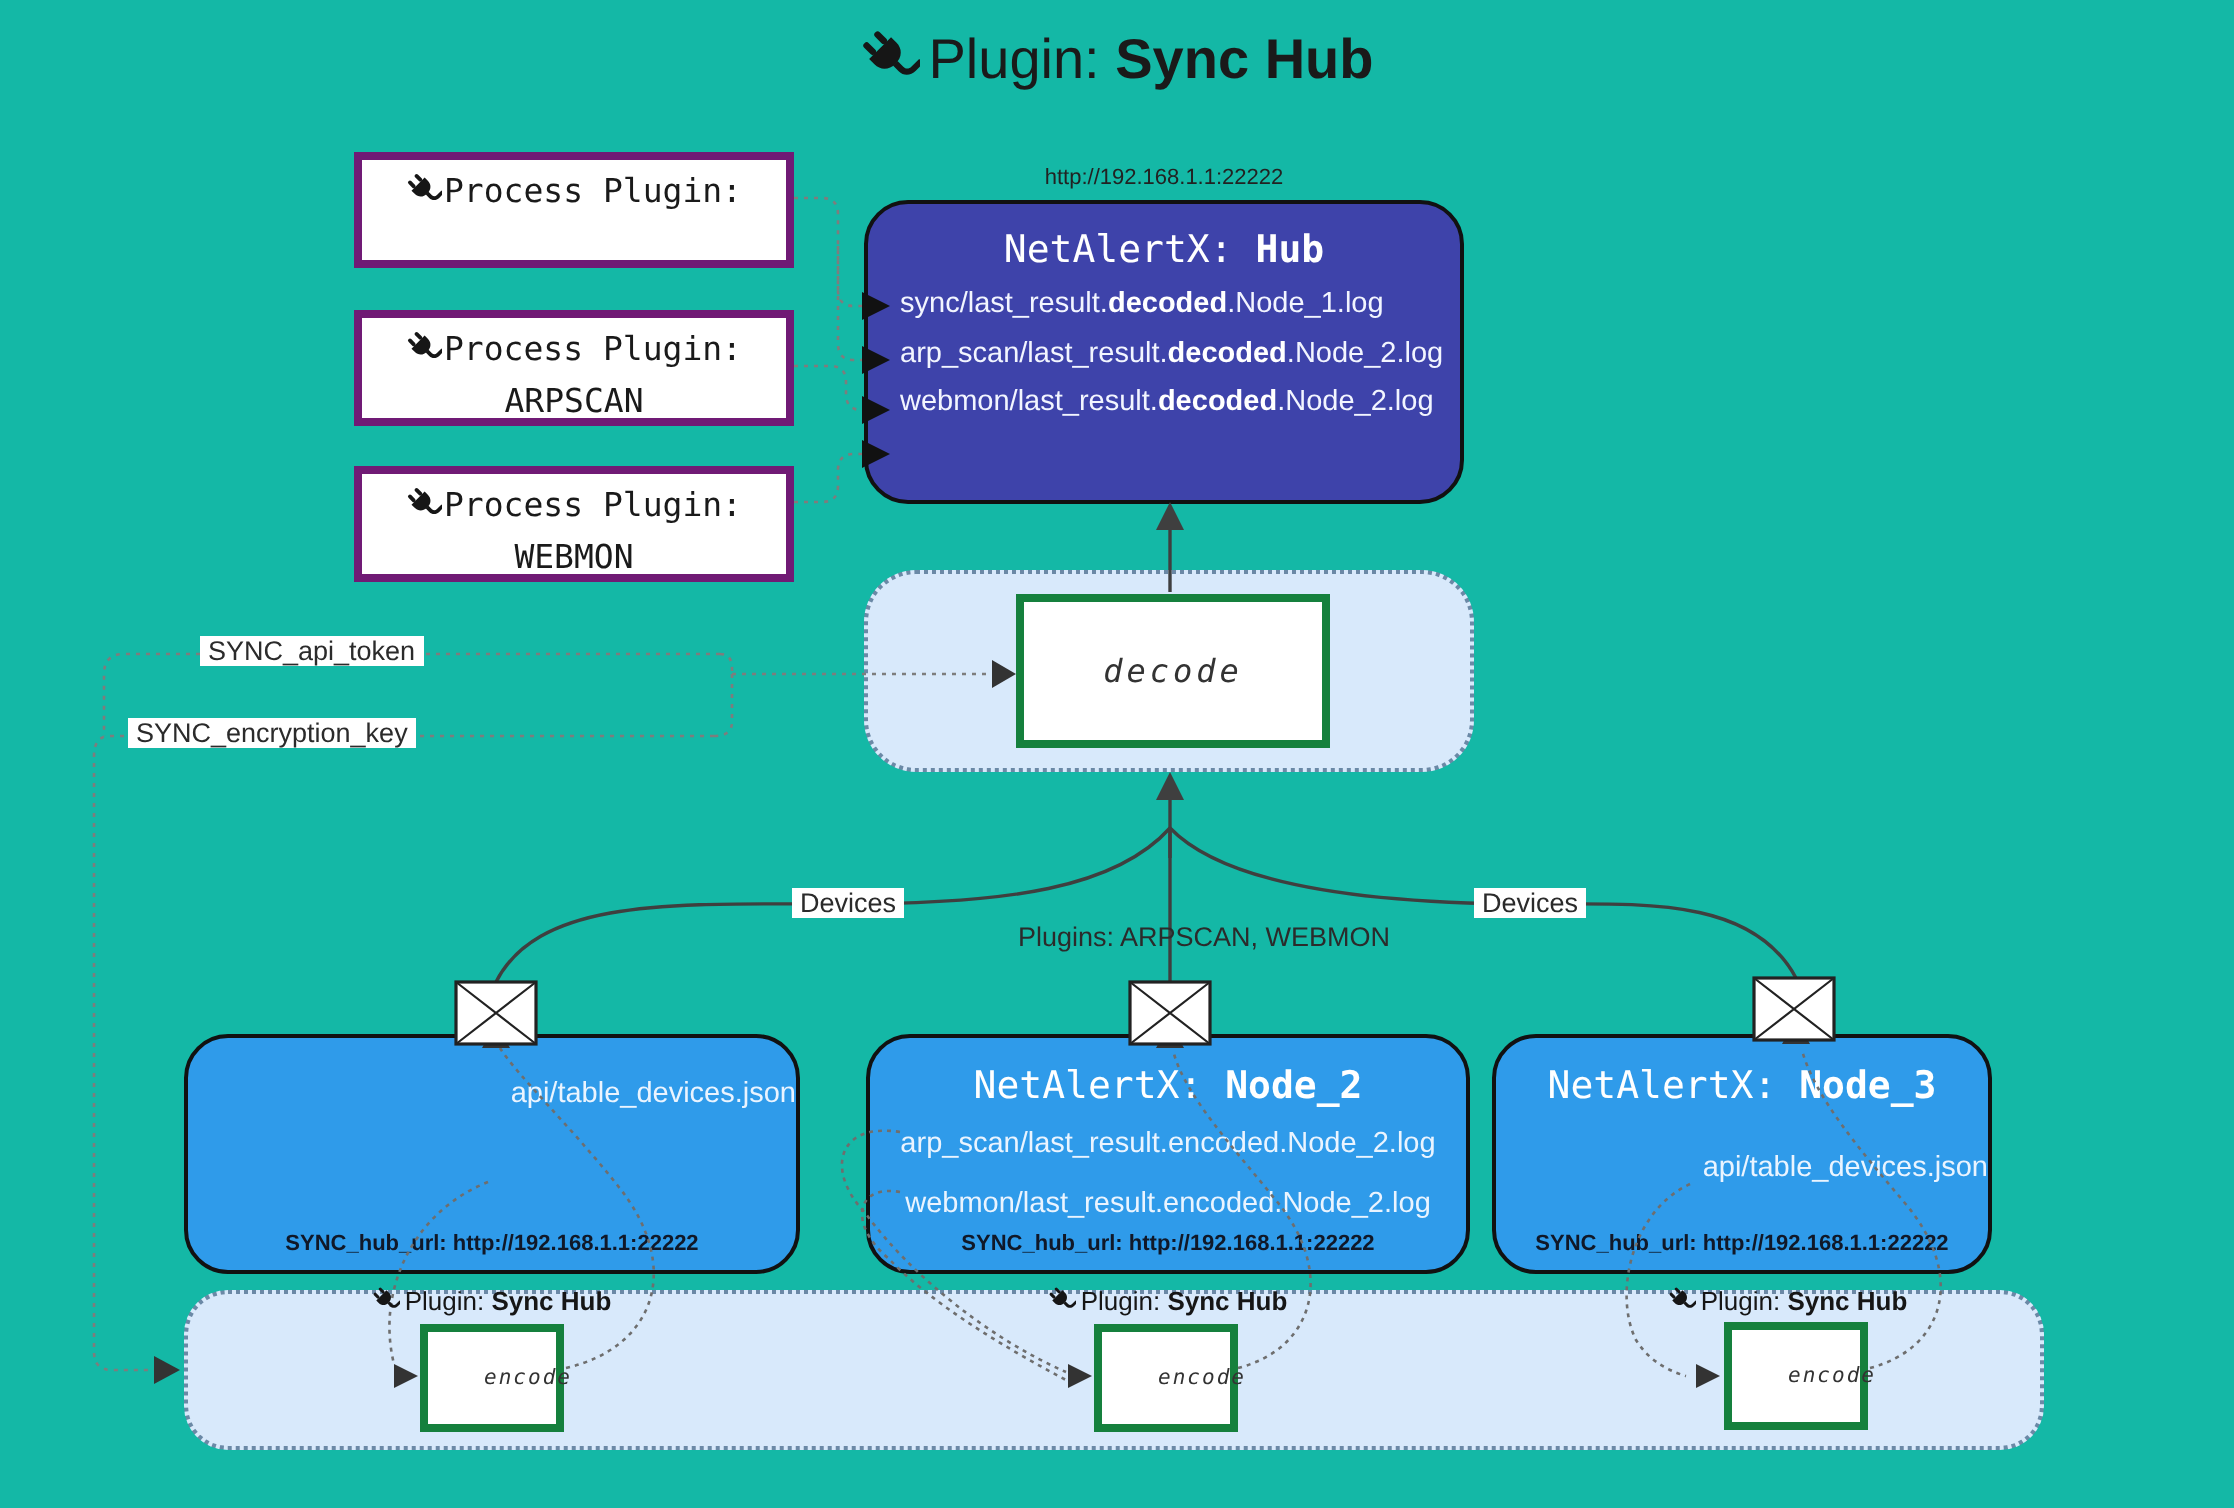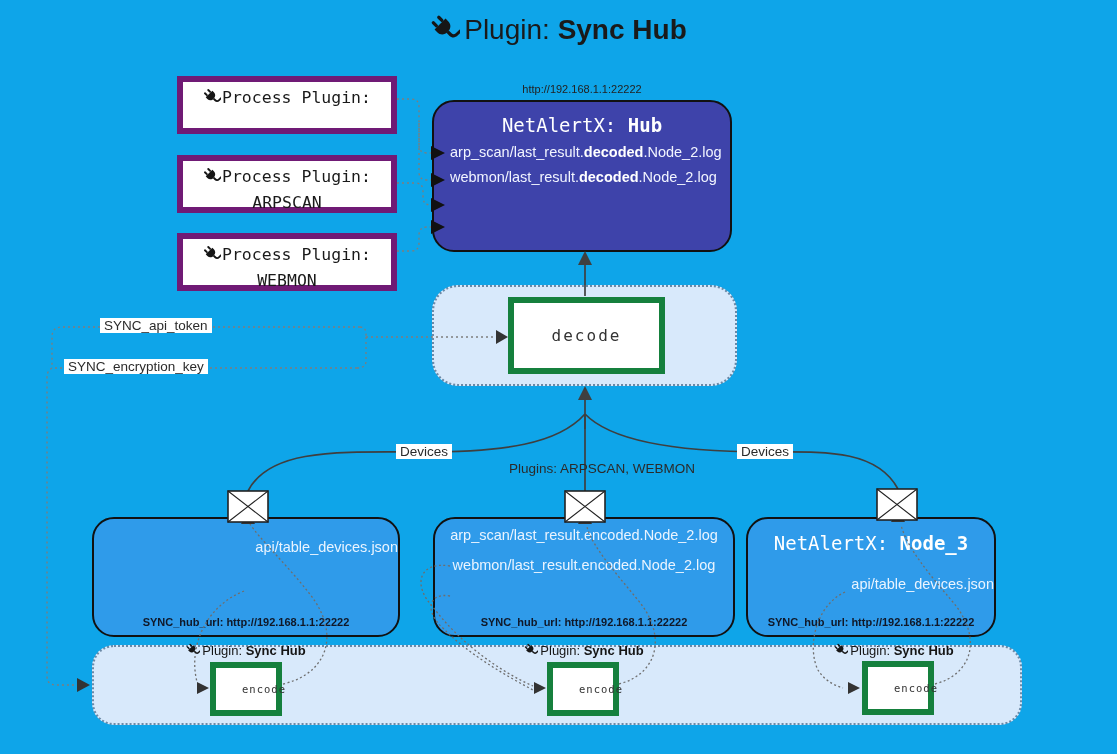--- a/index.html
+++ b/index.html
@@ -1,50 +1,50 @@
 <!DOCTYPE html>
 <html style="--hub-fill: #3E43AA; --node-fill: #2F9BEA; --panel-fill: #D8E9FB; --panel-border: #6B89A6; --line-solid: #3F3F3F; --line-dotted: #777777; --text-on-blue: #FFFFFF;"><head>
 <meta charset="utf-8">
 <style>
   html,body{margin:0;padding:0;background:#fff;}
   .canvas{
-    position:relative;width:1117px;height:754px;background:#0ea5e9;overflow:hidden;
+    position:relative;width:1117px;height:754px;background:#14b8a6;overflow:hidden;
     font-family:"Liberation Sans","DejaVu Sans",sans-serif;color:#1a1a1a;
   }
   .mono{font-family:"DejaVu Sans Mono","Liberation Mono",monospace;}
   svg.layer{position:absolute;left:0;top:0;z-index:5;pointer-events:none;}
 
   
   .page-title{position:absolute;top:14px;left:0;width:100%;text-align:center;font-size:28px;z-index:2;}
   .page-title .plug{width:30px;height:30px;vertical-align:-5px;margin-right:4px;}
   .page-title b{font-weight:700;}
 
   
-  .pbox{position:absolute;left:177px;width:220px;background:#fff;border:6px solid #701a75;
+  .pbox{position:absolute;left:177px;width:220px;background:#fff;border:4px solid #701a75;
     box-sizing:border-box;text-align:center;font-size:16.5px;line-height:26px;padding-top:3px;z-index:2;}
   .pbox .plug{width:18px;height:18px;vertical-align:-3px;margin-right:1px;}
   #pbox-sync{top:76px;height:58px;}
   #pbox-arpscan{top:155px;height:58px;}
   #pbox-webmon{top:233px;height:58px;}
 
   
   .hub-url{position:absolute;left:432px;top:83px;width:300px;text-align:center;font-size:11px;color:#222;z-index:2;}
   .hub{position:absolute;left:432px;top:100px;width:300px;height:152px;box-sizing:border-box;
     background:var(--hub-fill,#3E43AA);border:2px solid #111;border-radius:22px;z-index:2;color:#fff;}
   .hub-title{text-align:center;font-size:19px;margin-top:9px;height:29px;line-height:29px;}
   .hub-title b{font-weight:700;}
   .hub-row{font-size:14.5px;line-height:24.5px;padding-left:16px;white-space:nowrap;color:#f2f5ff;}
   .hub-row b{font-weight:700;color:#fff;}
 
   
   .panel{background:var(--panel-fill,#D8E9FB);border:2px dotted var(--panel-border,#6B89A6);
     box-sizing:border-box;position:absolute;z-index:1;}
   .decode-panel{left:432px;top:285px;width:305px;height:101px;border-radius:26px;}
-  .proc-box{position:absolute;background:#fff;border:6px solid #15803d;box-sizing:border-box;
-    display:flex;align-items:center;justify-content:center;z-index:2;color:#333;}
+  .proc-box{position:absolute;background:#fff;border:4px solid #15803d;box-sizing:border-box;
+    display:flex;align-items:center;justify-content:center;z-index:2;color:#333;font-style:italic;}
   .decode-box{left:508px;top:297px;width:157px;height:77px;font-size:16px;letter-spacing:2px;}
 
   
   .lbl{position:absolute;z-index:6;font-size:13.5px;color:#2b2b2b;background:#fff;padding:0 4px;white-space:nowrap;}
   .lbl.clear{background:transparent;}
   #lbl-api-token{left:100px;top:318px;}
   #lbl-enc-key{left:64px;top:359px;}
   #lbl-devices-l{left:396px;top:444px;}
   #lbl-devices-r{left:737px;top:444px;}
   #lbl-plugins{left:505px;top:461px;}
@@ -194,38 +194,40 @@
             <path d="M5.8 6.4 h12.4 v3 c0 3.4-2.4 5.8-6.2 5.8 s-6.2-2.4-6.2-5.8 z"></path>
             <path d="M10.7 15 h2.6 v3.2 c0 1.5 0.9 2.3 2.4 2.3 H20 v2.4 h-4.3 c-2.9 0-5-1.9-5-4.7 z"></path>
           </g>
         </svg><span>Process Plugin:</span></div>
     <div>WEBMON</div>
   </div>
 
   <div class="hub-url">http://192.168.1.1:22222</div>
   <div class="hub">
     <div class="hub-title mono"><span>NetAlertX:</span> <b>Hub</b></div>
+    <div class="hub-row"><span>sync/last_result.</span><b>decoded</b><span>.Node_1.log</span></div>
     <div class="hub-row"><span>arp_scan/last_result.</span><b>decoded</b><span>.Node_2.log</span></div>
     <div class="hub-row"><span>webmon/last_result.</span><b>decoded</b><span>.Node_2.log</span></div>
   </div>
 
   <div class="panel decode-panel"></div>
   <div class="proc-box decode-box mono">decode</div>
 
   <div class="lbl" id="lbl-api-token">SYNC_api_token</div>
   <div class="lbl" id="lbl-enc-key">SYNC_encryption_key</div>
   <div class="lbl" id="lbl-devices-l">Devices</div>
   <div class="lbl" id="lbl-devices-r">Devices</div>
   <div class="lbl clear" id="lbl-plugins">Plugins: ARPSCAN, WEBMON</div>
 
   <div class="node" id="node1">
     <div class="node-line">api/table_devices.json</div>
     <div class="node-foot">SYNC_hub_url: http://192.168.1.1:22222</div>
   </div>
   <div class="node" id="node2">
+    <div class="node-title mono"><span>NetAlertX:</span> <b>Node_2</b></div>
     <div class="node-line l1">arp_scan/last_result.encoded.Node_2.log</div>
     <div class="node-line l2">webmon/last_result.encoded.Node_2.log</div>
     <div class="node-foot">SYNC_hub_url: http://192.168.1.1:22222</div>
   </div>
   <div class="node" id="node3">
     <div class="node-title mono"><span>NetAlertX:</span> <b>Node_3</b></div>
     <div class="node-line">api/table_devices.json</div>
     <div class="node-foot">SYNC_hub_url: http://192.168.1.1:22222</div>
   </div>
 

